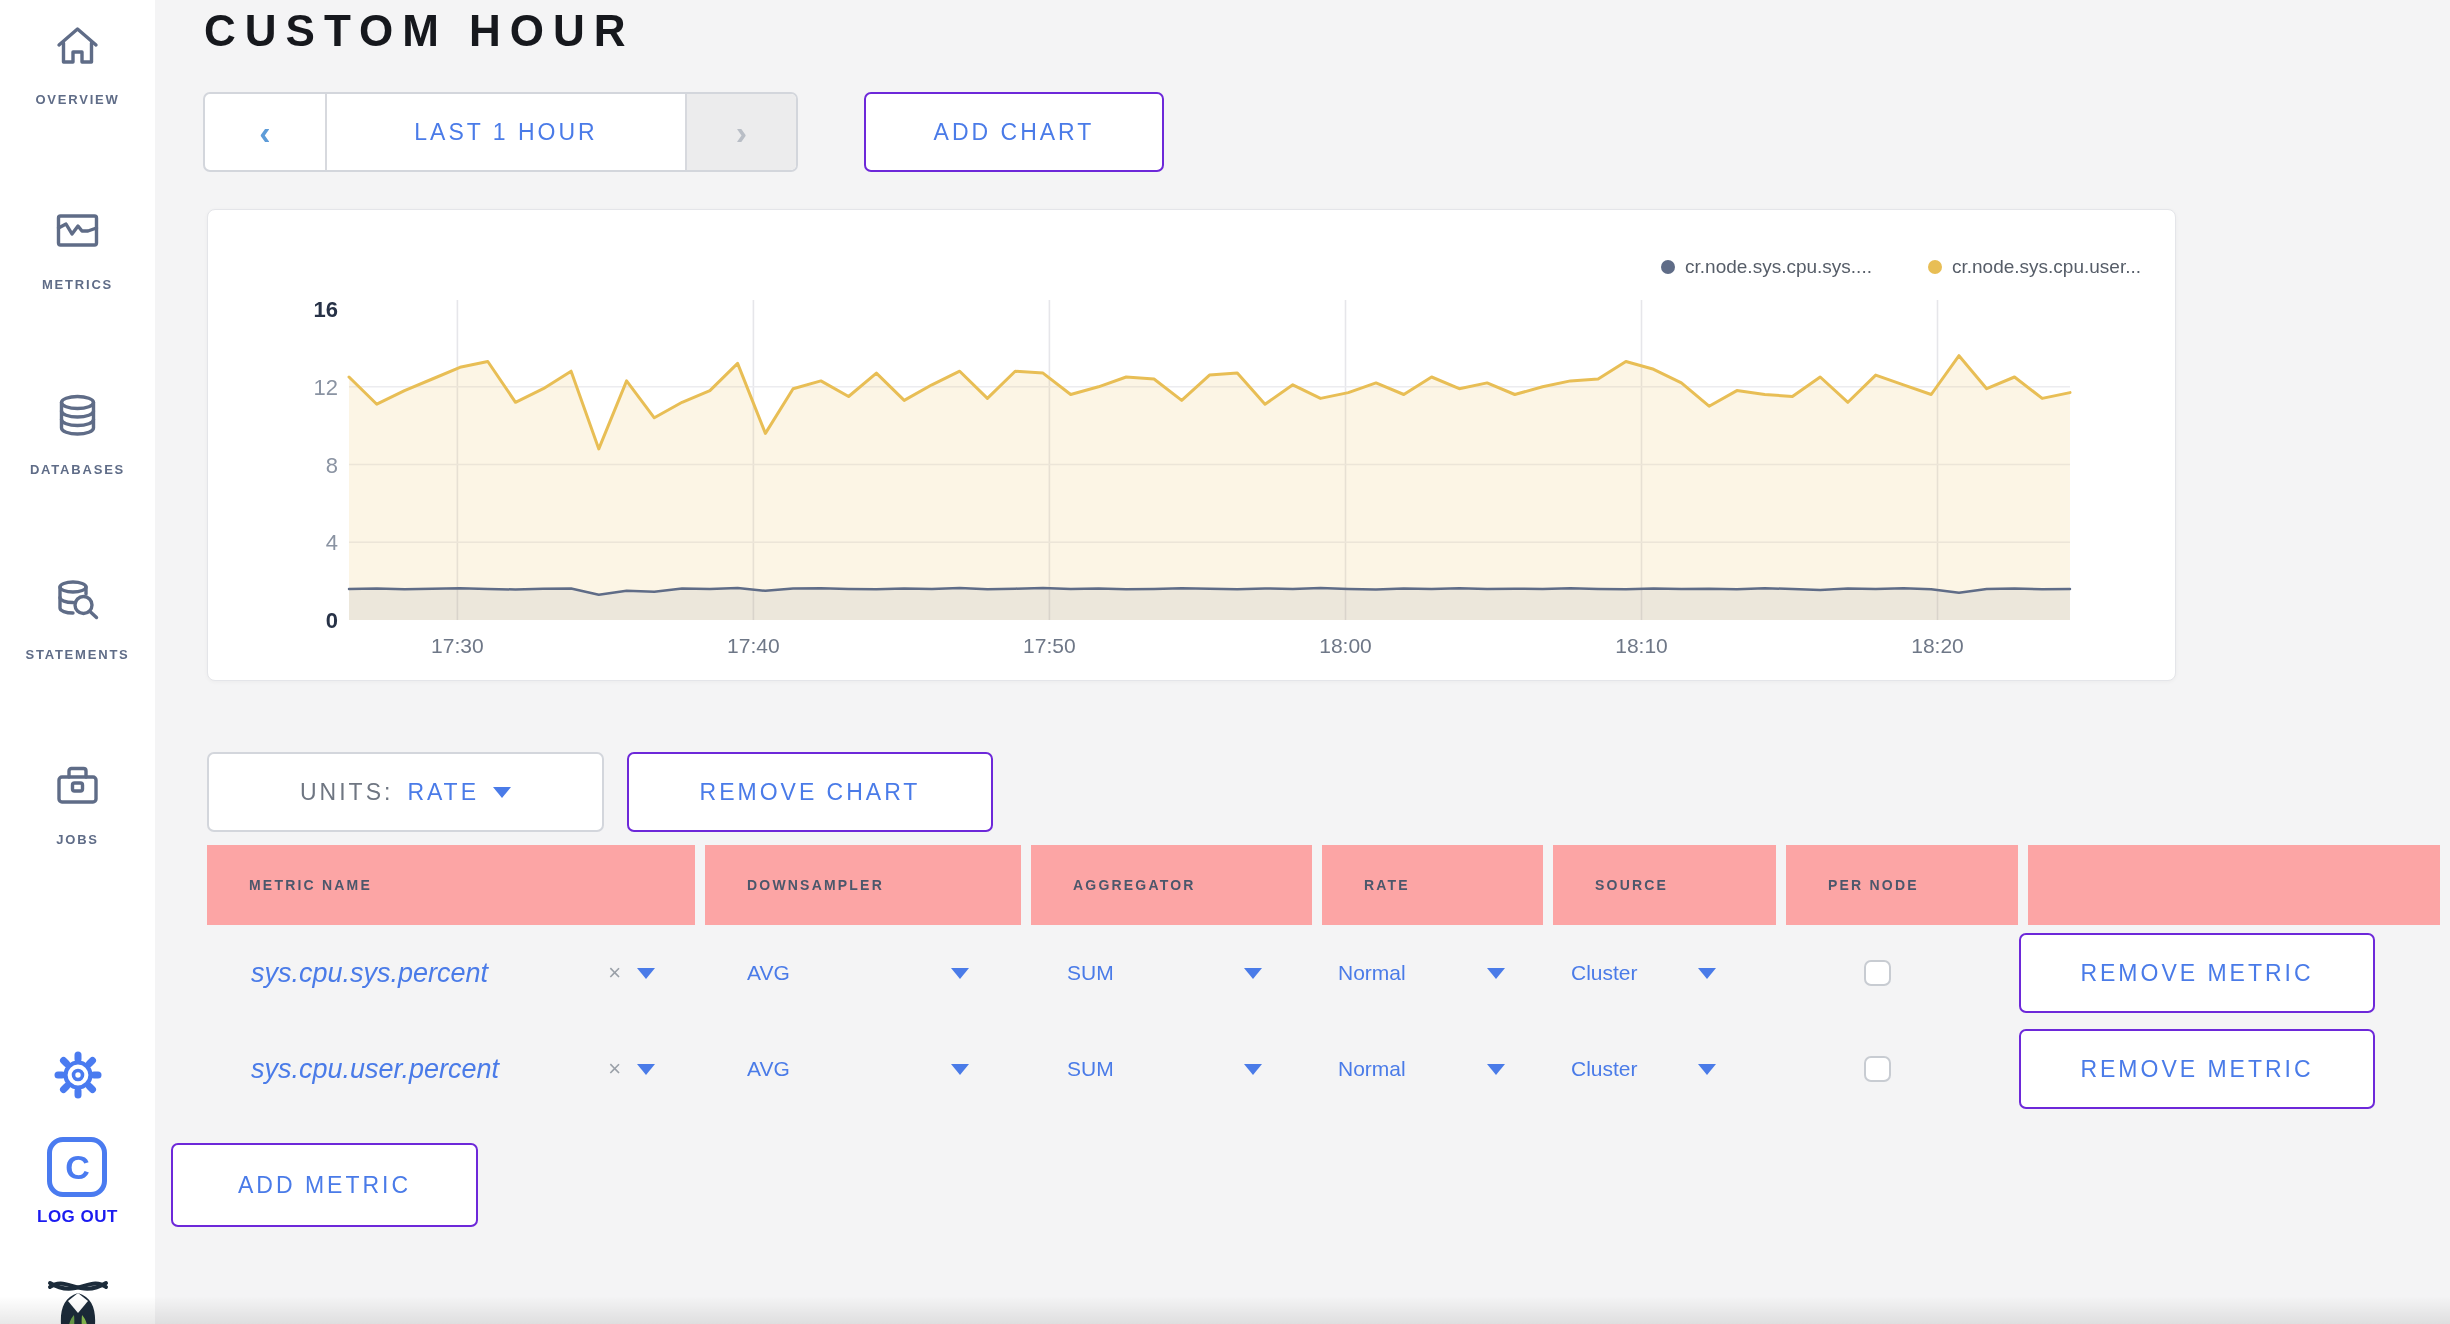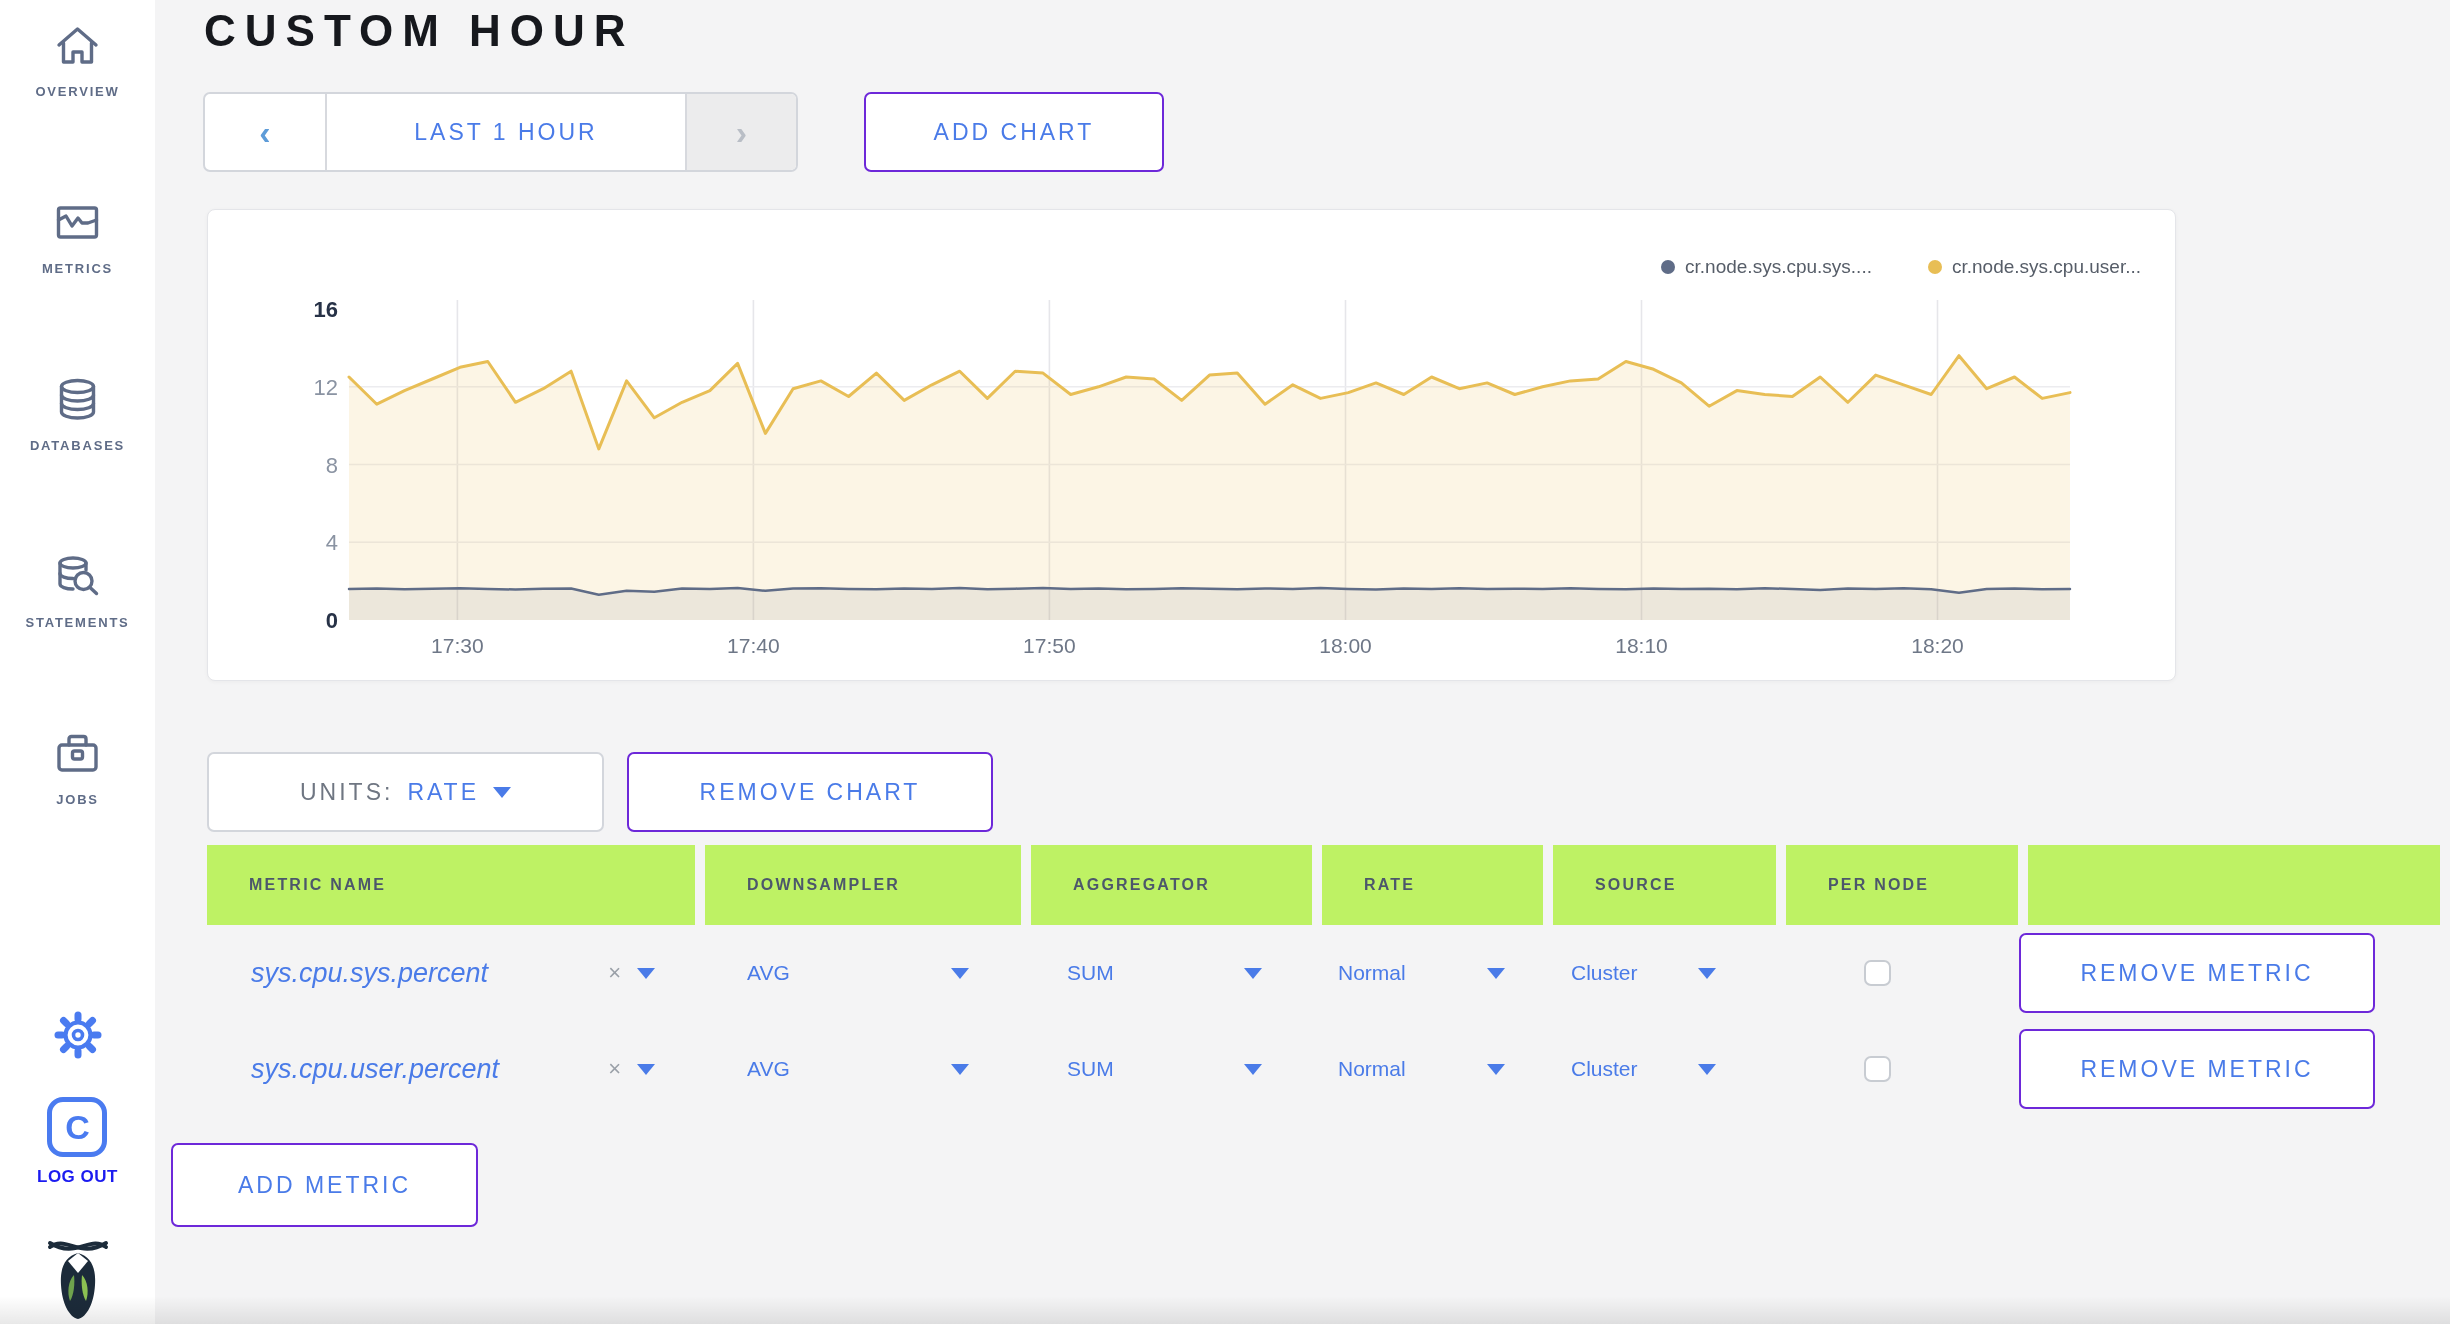--- a/index.html
+++ b/index.html
@@ -12,21 +12,21 @@
   }
 
   
   .sidebar {
     position:absolute; left:0; top:0; width:155px; height:1324px;
     background:#FFFFFF; display:flex; flex-direction:column; align-items:center;
   }
   .side-item { margin-top:97px; display:flex; flex-direction:column; align-items:center; cursor:pointer; }
   .side-item:first-child { margin-top:19px; }
   .side-item .label {
-    margin-top:12px; font-size:13px; font-weight:bold; letter-spacing:1.8px;
+    margin-top:20px; font-size:13px; font-weight:bold; letter-spacing:1.8px;
     color:#5F6C87;
   }
   .side-icon { width:53px; height:53px; }
   .side-icon path, .side-icon rect, .side-icon circle, .side-icon ellipse, .side-icon polyline, .side-icon line {
     fill:none; stroke:#5F6C87; stroke-width:3.4; stroke-linecap:round; stroke-linejoin:round;
   }
   .gear-wrap { margin-top:200px; cursor:pointer; }
   .gear-svg line, .gear-svg circle { fill:none; stroke:#4A7BF0; stroke-linecap:round; }
   .logout-wrap { margin-top:30px; display:flex; flex-direction:column; align-items:center; cursor:pointer; }
   .c-box {
@@ -89,22 +89,22 @@
   .units-value { color:#4A7BE8; font-size:23px; letter-spacing:3px; font-weight:500; }
   .remove-chart-btn { width:366px; height:80px; margin-left:23px; }
 
   .caret { width:0; height:0; border-left:9px solid transparent; border-right:9px solid transparent;
     border-top:11px solid #4A7BE8; display:inline-block; }
 
   
   .mtable { position:absolute; left:52px; top:845px; width:2233px; }
   .thead { display:flex; gap:10px; }
   .th {
-    background:#bef264; height:80px; display:flex; align-items:center;
-    padding-left:42px; color:#4C576B; font-size:16px; font-weight:bold; letter-spacing:2.2px;
+    background:#fca5a5; height:80px; display:flex; align-items:center;
+    padding-left:42px; color:#4C576B; font-size:14px; font-weight:bold; letter-spacing:2.2px;
   }
   .th:nth-child(1){ width:488px; } .th:nth-child(2){ width:316px; }
   .th:nth-child(3){ width:281px; } .th:nth-child(4){ width:221px; }
   .th:nth-child(5){ width:223px; } .th:nth-child(6){ width:232px; }
   .th:nth-child(7){ width:412px; }
   .trow { display:flex; gap:10px; height:96px; align-items:center; }
   .td { display:flex; align-items:center; }
   .td-name { width:488px; padding-left:44px; justify-content:space-between; }
   .metric-name { color:#4A7BE8; font-size:27px;font-style:italic; }
   .name-ctrls { display:flex; align-items:center; gap:16px; padding-right:40px; }

